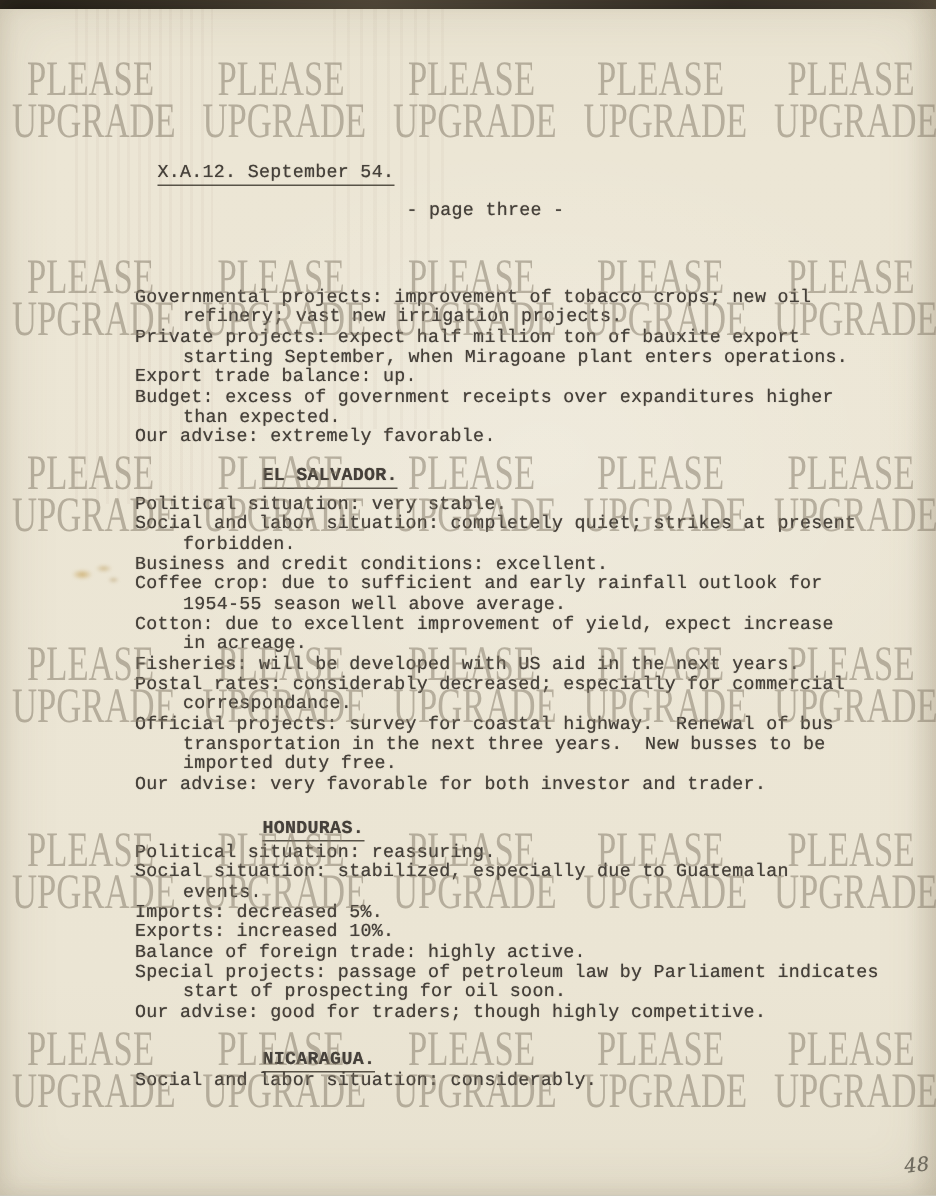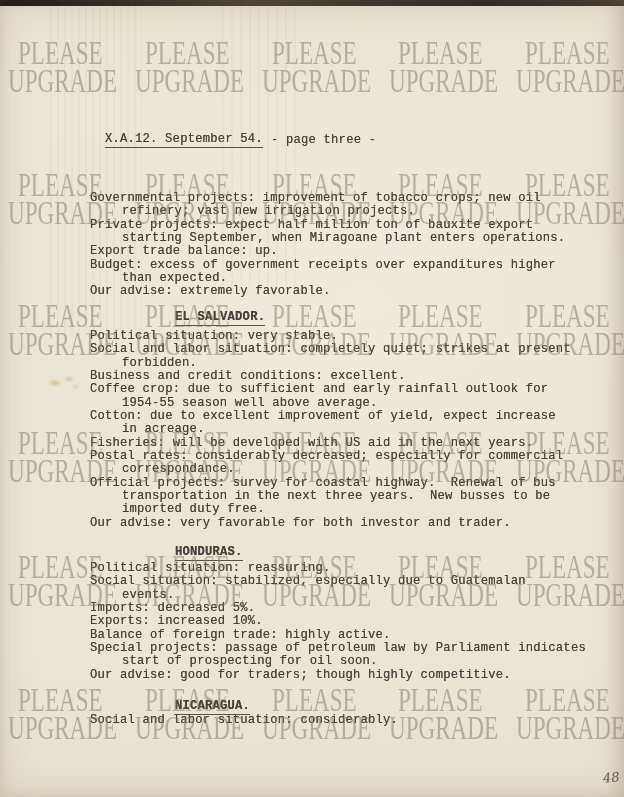--- a/index.html
+++ b/index.html
@@ -78,21 +78,21 @@
 </head>
 <body>
 
 <div class="page">
   <div class="topbar"></div>
   <div class="streaks1"></div>
   <div class="streaks2"></div>
   <div class="edge-right"></div>
   <div class="stain"></div>
 
-  <div class="typed underlined" style="left:105px;top:109px;margin-top:24px;">X.A.12. September 54.</div>
+  <div class="typed underlined" style="left:105px;top:109px;">X.A.12. September 54.</div>
 
   <div class="typed" style="left:271px;top:134px;">- page three -</div>
 
   <div id="sections-root">
       <div class="typed section" style="top: 192px;"><div class="line">Governmental projects: improvement of tobacco crops; new oil</div><div class="line ind">refinery; vast new irrigation projects.</div><div class="line">Private projects: expect half million ton of bauxite export</div><div class="line ind">starting September, when Miragoane plant enters operations.</div><div class="line">Export trade balance: up.</div><div class="line">Budget: excess of government receipts over expanditures higher</div><div class="line ind">than expected.</div><div class="line">Our advise: extremely favorable.</div></div>
       <div class="typed heading underlined" style="top: 311px;">EL SALVADOR.</div>
       <div class="typed section" style="top: 330px;"><div class="line">Political situation: very stable.</div><div class="line">Social and labor situation: completely quiet; strikes at present</div><div class="line ind">forbidden.</div><div class="line">Business and credit conditions: excellent.</div><div class="line">Coffee crop: due to sufficient and early rainfall outlook for</div><div class="line ind">1954-55 season well above average.</div><div class="line">Cotton: due to excellent improvement of yield, expect increase</div><div class="line ind">in acreage.</div><div class="line">Fisheries: will be developed with US aid in the next years.</div><div class="line">Postal rates: considerably decreased; especially for commercial</div><div class="line ind">correspondance.</div><div class="line">Official projects: survey for coastal highway.  Renewal of bus</div><div class="line ind">transportation in the next three years.  New busses to be</div><div class="line ind">imported duty free.</div><div class="line">Our advise: very favorable for both investor and trader.</div></div>
       <div class="typed heading underlined" style="top: 546px;">HONDURAS.</div>
       <div class="typed section" style="top: 562px;"><div class="line">Political situation: reassuring.</div><div class="line">Social situation: stabilized, especially due to Guatemalan</div><div class="line ind">events.</div><div class="line">Imports: decreased 5%.</div><div class="line">Exports: increased 10%.</div><div class="line">Balance of foreign trade: highly active.</div><div class="line">Special projects: passage of petroleum law by Parliament indicates</div><div class="line ind">start of prospecting for oil soon.</div><div class="line">Our advise: good for traders; though highly competitive.</div></div>
       <div class="typed heading underlined" style="top: 700px;">NICARAGUA.</div>

